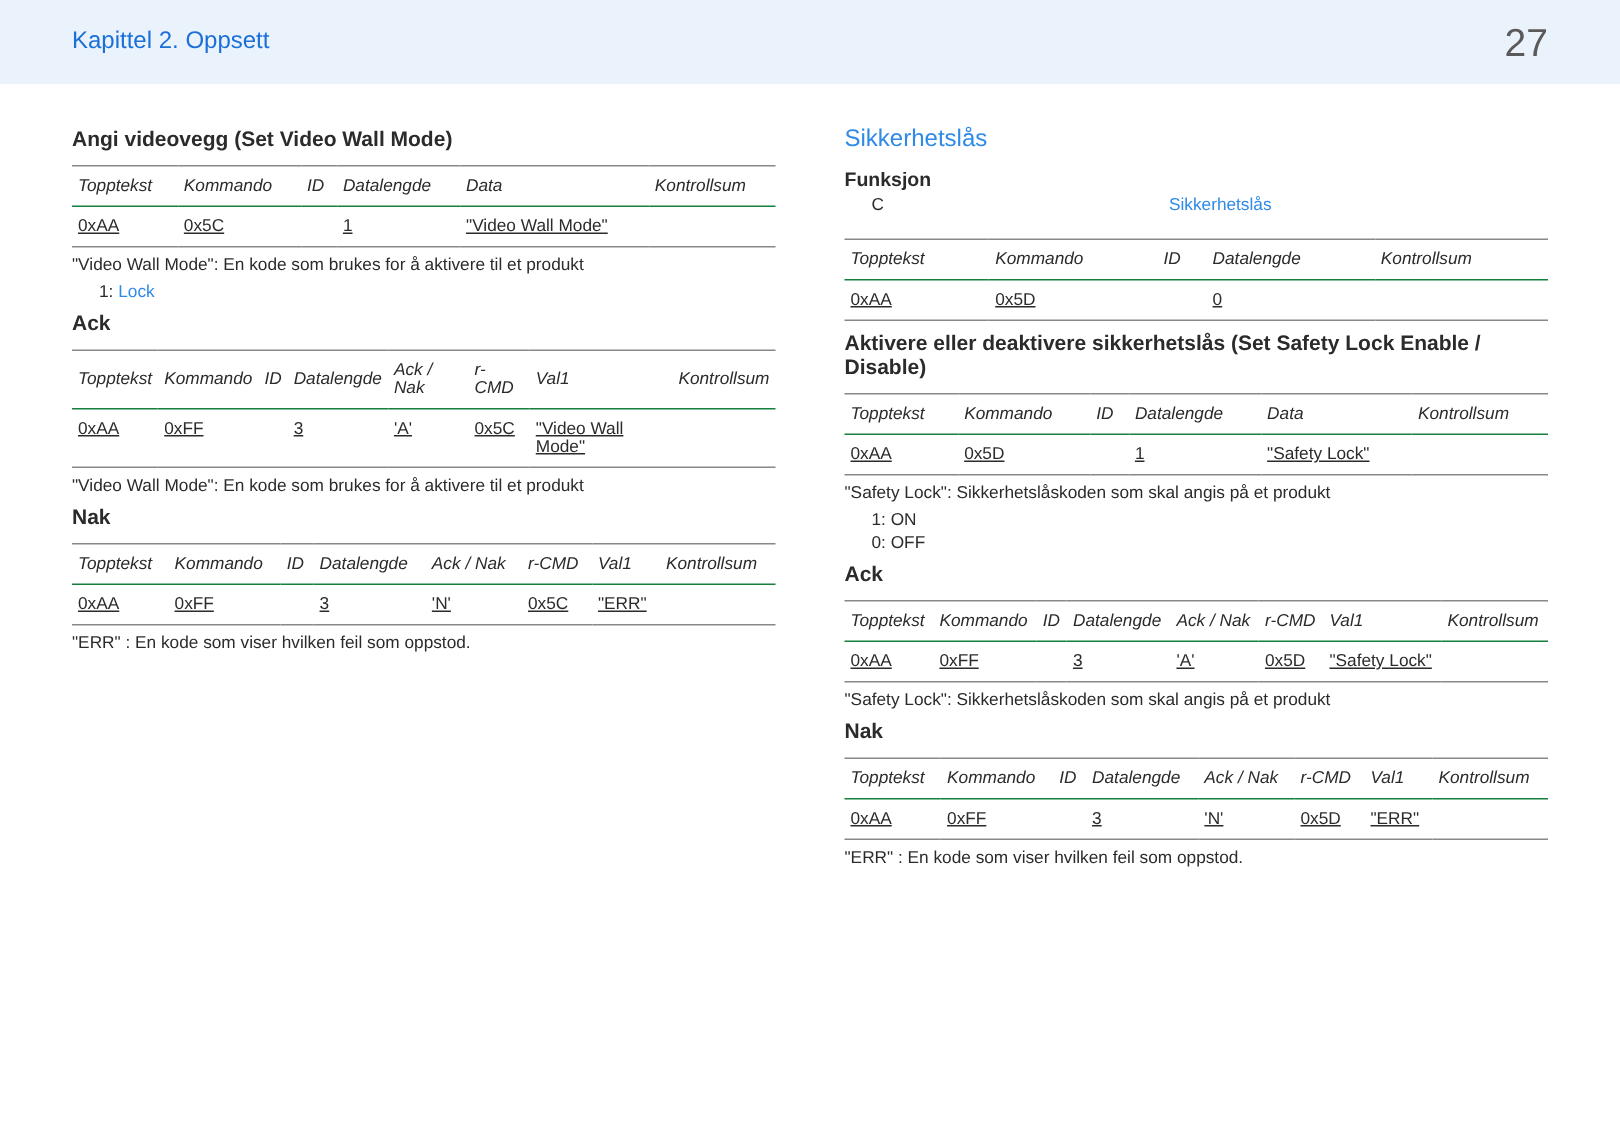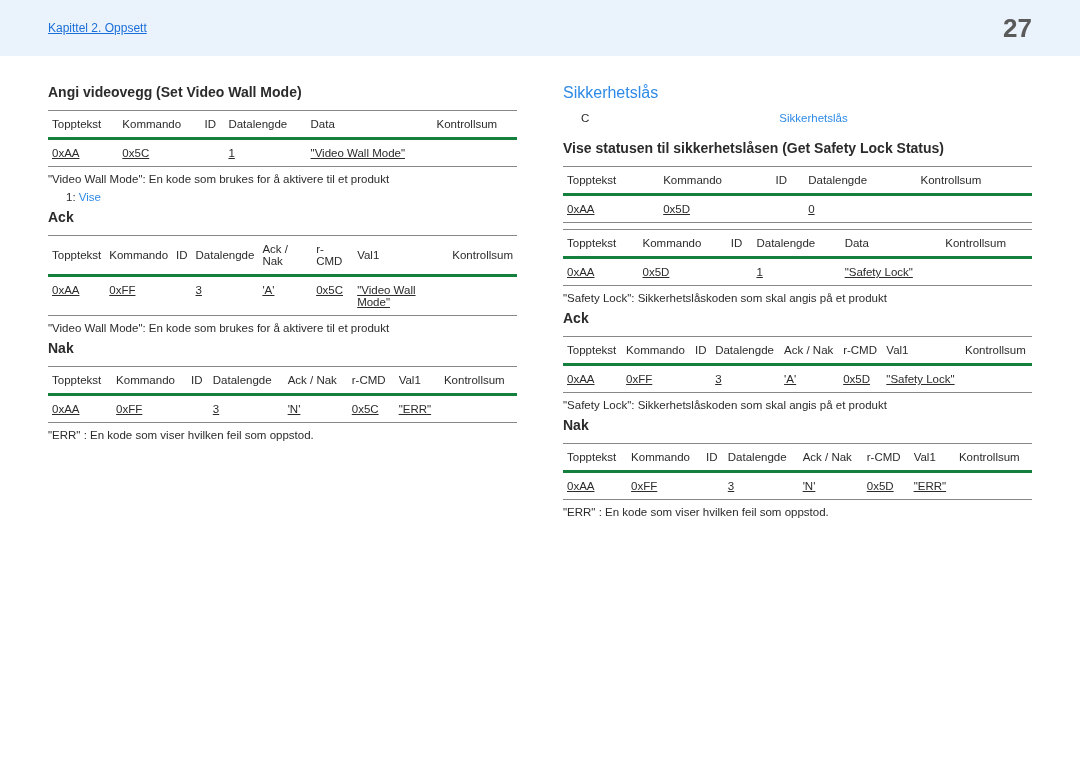--- a/index.html
+++ b/index.html
@@ -15,28 +15,27 @@
   .header-bar {
     background: #eaf2fb;
     height: 56px;
     display: flex;
     align-items: center;
     justify-content: space-between;
     padding: 0 48px;
   }
   .chapter {
     color: #1b6fd8;
-    font-size: 12px;
+    font-size: 16px;
     font-weight: 500;
-    text-decoration: underline;
   }
   .page-number {
     color: #5a5a5a;
     font-size: 26px;
-    font-weight: 700;
+    font-weight: 400;
   }
   .content {
     display: flex;
     padding: 28px 48px 20px 48px;
     gap: 46px;
   }
   .col {
     flex: 1;
     min-width: 0;
   }
@@ -63,22 +62,23 @@
     width: 100%;
     border-collapse: collapse;
     font-size: 11.5px;
     margin-bottom: 6px;
   }
   th {
     text-align: left;
     font-weight: 400;
     color: #2b2b2b;
     border-top: 1px solid #888;
-    border-bottom: 3px solid #15803d;
+    border-bottom: 1px solid #15803d;
     padding: 7px 4px;
+    font-style: italic;
   }
   td {
     border-bottom: 1px solid #888;
     padding: 7px 4px;
     vertical-align: top;
     color: #2b2b2b;
     text-decoration: underline;
   }
   .note {
     font-size: 11.5px;
@@ -128,21 +128,21 @@
         <td>1</td>
         <td>"Video Wall Mode"</td>
         <td></td>
       </tr>
     </tbody>
       </table>
 
     <div class="note">"Video Wall Mode": En kode som brukes for å aktivere til et produkt</div>
     <div class="indent">
       <span>1:</span>
-      <span class="link-blue">Vise</span>
+      <span class="link-blue">Lock</span>
     </div>
 
     <div class="section-title">Ack</div>
     <table>
       <tbody>
           <tr>
         <th>Topptekst</th>
         <th>Kommando</th>
         <th>ID</th>
         <th>Datalengde</th>
@@ -188,45 +188,46 @@
         <td>"ERR"</td>
         <td></td>
       </tr>
     </tbody>
       </table>
     <div class="note">"ERR" : En kode som viser hvilken feil som oppstod.</div>
   </div>
 
   <div class="col">
     <div class="blue-title">Sikkerhetslås</div>
+    <div class="sub-bold">Funksjon</div>
     <div class="fn-row">
       <span>C</span>
       <span class="link-blue">Sikkerhetslås</span>
     </div>
 
-    <div class="section-title">Vise statusen til sikkerhetslåsen (Get Safety Lock Status)</div>
     <table>
       <tbody>
           <tr>
         <th>Topptekst</th>
         <th>Kommando</th>
         <th>ID</th>
         <th>Datalengde</th>
         <th>Kontrollsum</th>
       </tr>
       <tr>
         <td>0xAA</td>
         <td>0x5D</td>
         <td></td>
         <td>0</td>
         <td></td>
       </tr>
     </tbody>
       </table>
 
+    <div class="section-title">Aktivere eller deaktivere sikkerhetslås (Set Safety Lock Enable / Disable)</div>
     <table>
       <tbody>
           <tr>
         <th>Topptekst</th>
         <th>Kommando</th>
         <th>ID</th>
         <th>Datalengde</th>
         <th>Data</th>
         <th>Kontrollsum</th>
       </tr>
@@ -234,20 +235,22 @@
         <td>0xAA</td>
         <td>0x5D</td>
         <td></td>
         <td>1</td>
         <td>"Safety Lock"</td>
         <td></td>
       </tr>
     </tbody>
       </table>
     <div class="note">"Safety Lock": Sikkerhetslåskoden som skal angis på et produkt</div>
+    <div class="indent">1: ON</div>
+    <div class="indent">0: OFF</div>
 
     <div class="section-title">Ack</div>
     <table>
       <tbody>
           <tr>
         <th>Topptekst</th>
         <th>Kommando</th>
         <th>ID</th>
         <th>Datalengde</th>
         <th>Ack / Nak</th>

